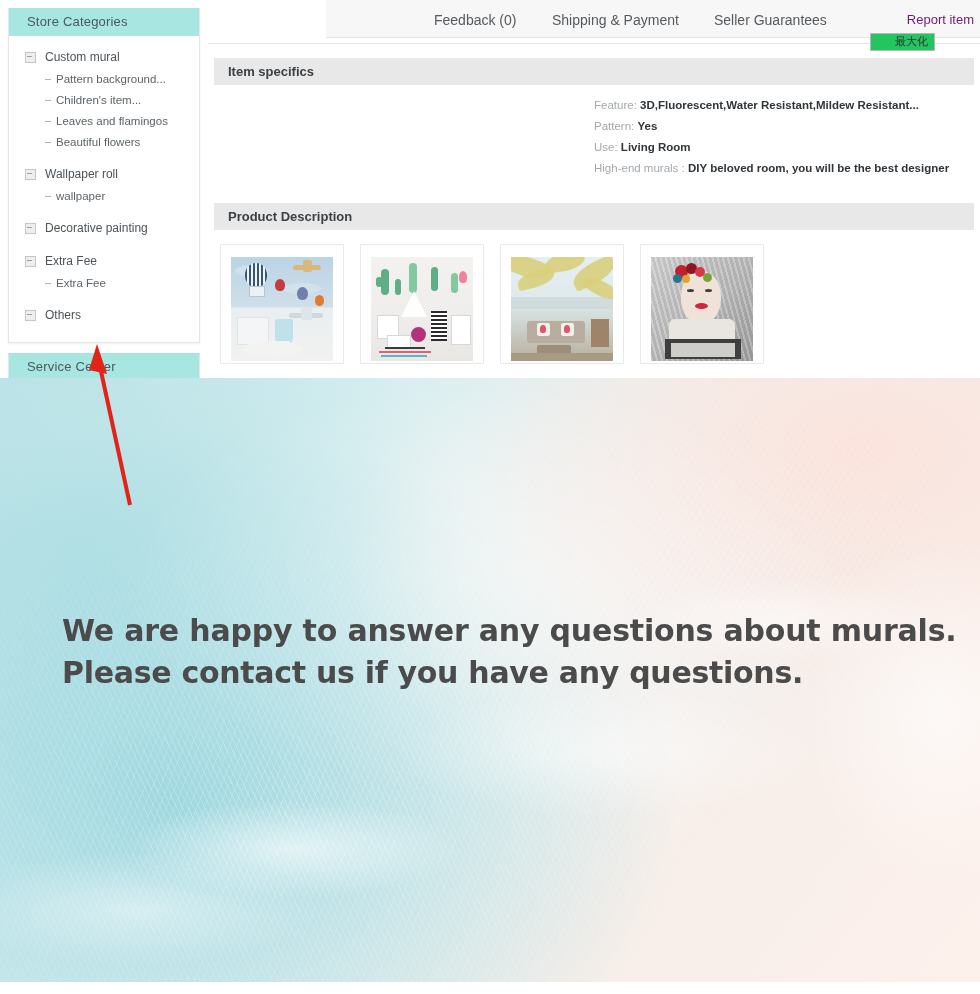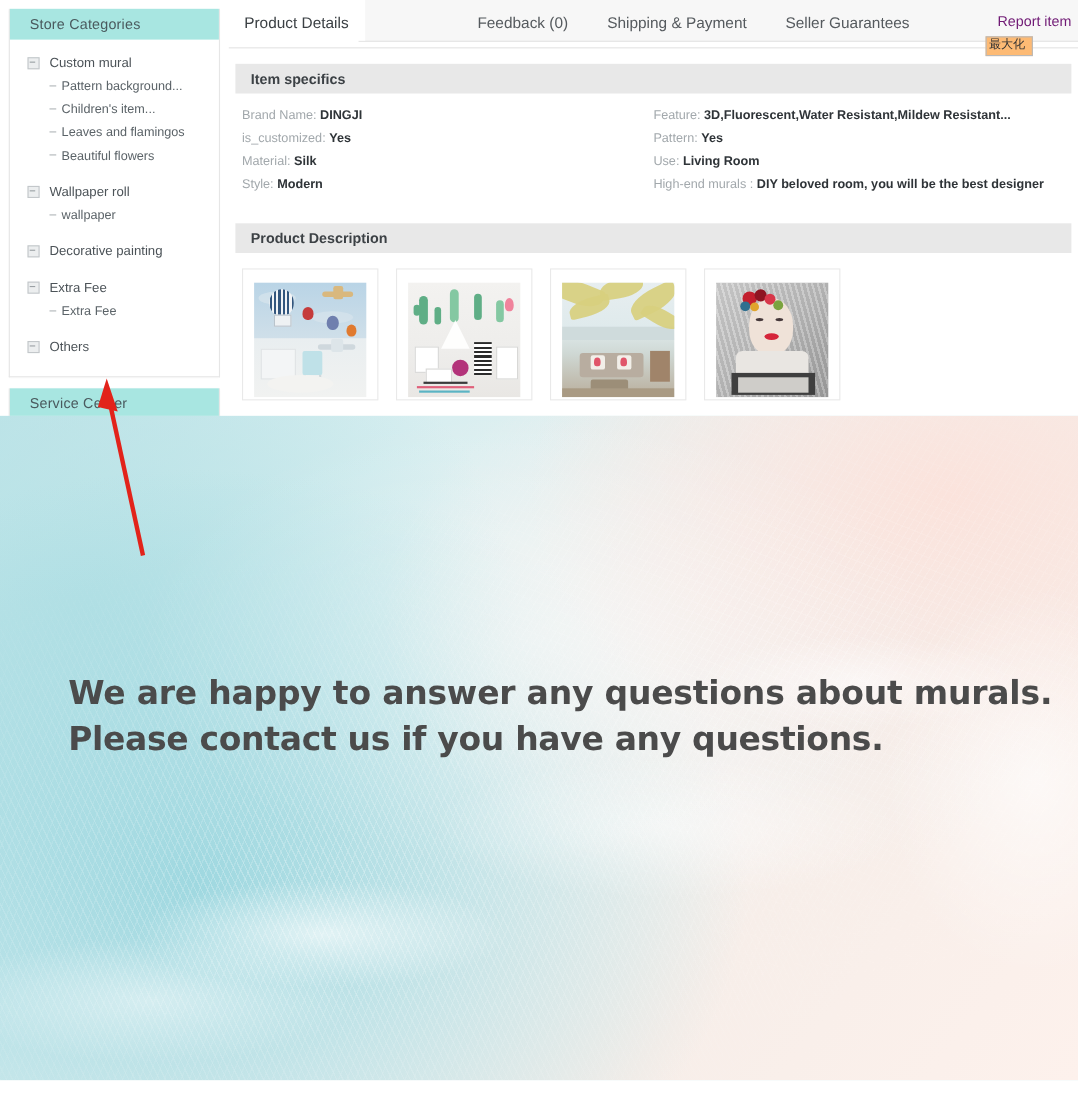--- a/index.html
+++ b/index.html
@@ -167,26 +167,26 @@
     position: absolute;
     right: 6px; top: 0;
     height: 37px;
     line-height: 40px;
     font-size: 13px;
     color: #701a75;
     cursor: pointer;
   }
   #maximize-btn {
     position: absolute;
-    left: 688px; top: 33px;
+    left: 662px; top: 33px;
     font-size: 11px;
     color: #333;
-    background: #fdba74;
+    background: #22c55e;
     border: 1px solid #b9b9b9;
-    padding: 1px 6px 2px 2px;
+    padding: 1px 6px 2px 24px;
     line-height: 13px;
     z-index: 5;
     cursor: pointer;
   }
 
   .section-head {
     margin: 14px 6px 0 6px;
     height: 27px;
     line-height: 27px;
     background: #e8e8e8;
@@ -445,49 +445,30 @@
         </div>
       </div>
     </div>
 
   </div>
 
   <div id="content">
 
     <div id="tabbar">
       <div id="tabstrip"></div>
-      <div class="tab active" id="tab-product">Product Details</div>
       <div class="tab" id="tab-feedback">Feedback (0)</div>
       <div class="tab" id="tab-shipping">Shipping &amp; Payment</div>
       <div class="tab" id="tab-seller">Seller Guarantees</div>
       <div id="report-item">Report item</div>
       <div id="maximize-btn">最大化</div>
     </div>
 
     <div class="section-head">Item specifics</div>
 
     <div id="specs-grid">
-      <div class="spec-col" id="spec-col-left">
-        <div class="spec-row">
-          <span class="spec-key">Brand Name:</span>
-          <span class="spec-val">DINGJI</span>
-        </div>
-        <div class="spec-row">
-          <span class="spec-key">is_customized:</span>
-          <span class="spec-val">Yes</span>
-        </div>
-        <div class="spec-row">
-          <span class="spec-key">Material:</span>
-          <span class="spec-val">Silk</span>
-        </div>
-        <div class="spec-row">
-          <span class="spec-key">Style:</span>
-          <span class="spec-val">Modern</span>
-        </div>
-      </div>
 
       <div class="spec-col" id="spec-col-right">
         <div class="spec-row">
           <span class="spec-key">Feature:</span>
           <span class="spec-val">3D,Fluorescent,Water Resistant,Mildew Resistant...</span>
         </div>
         <div class="spec-row">
           <span class="spec-key">Pattern:</span>
           <span class="spec-val">Yes</span>
         </div>

